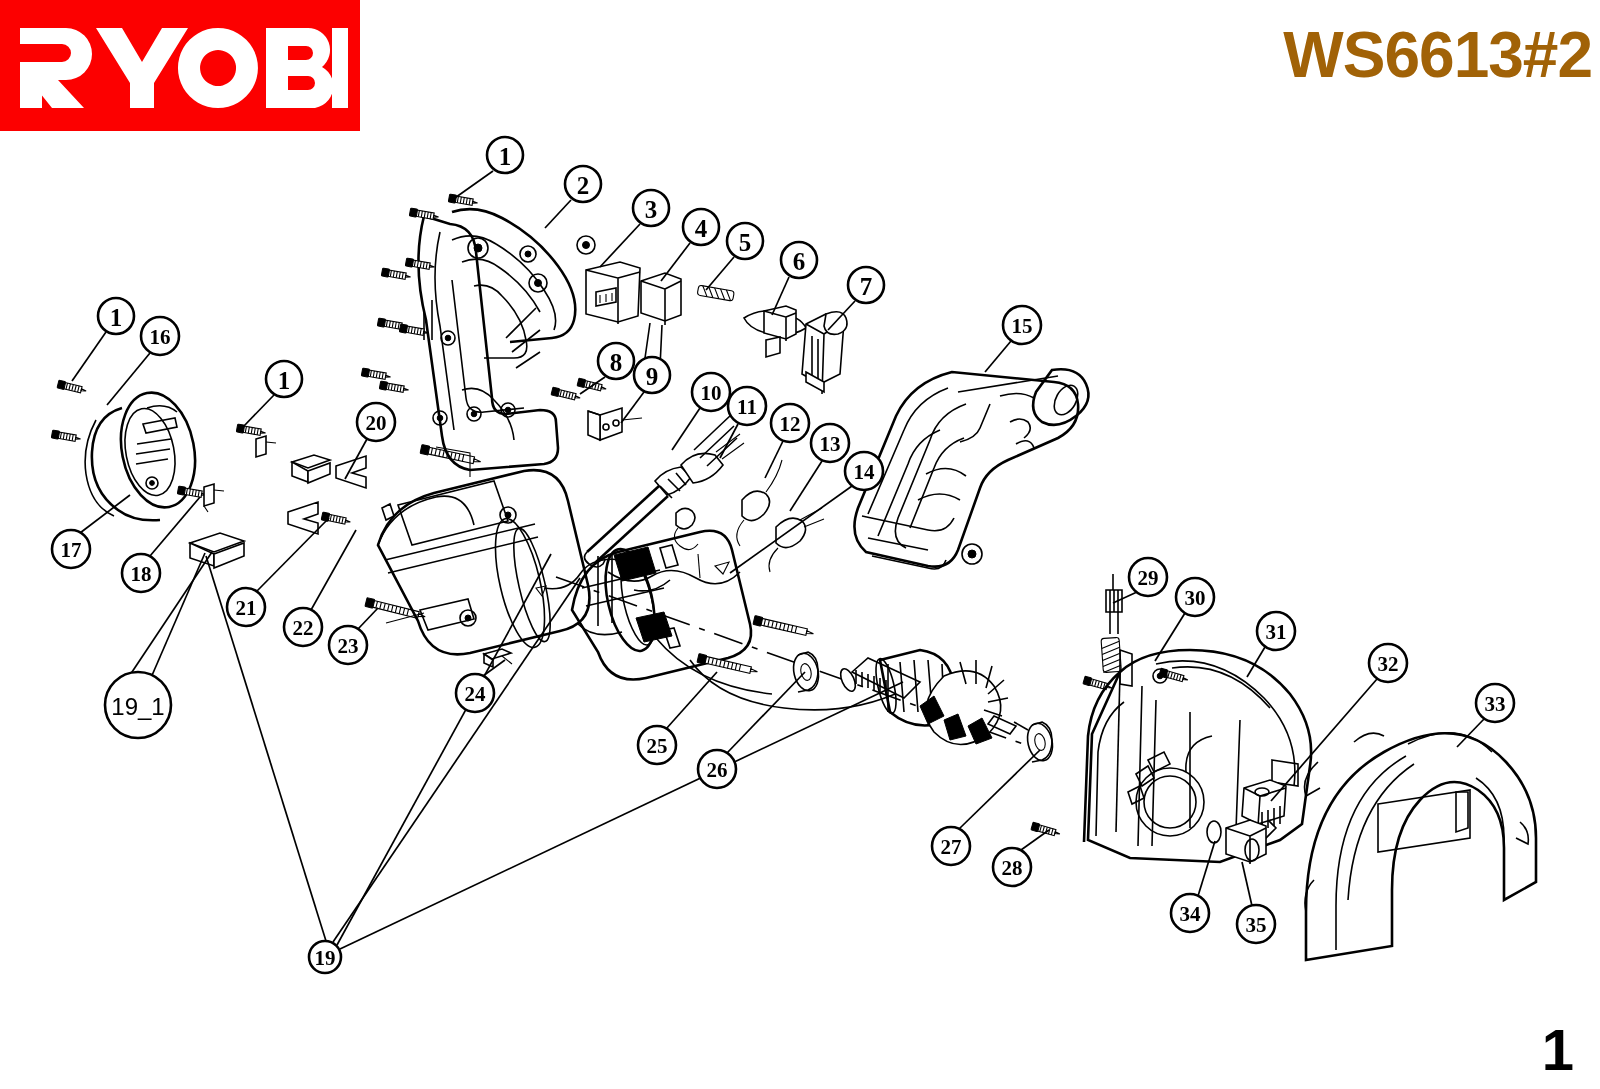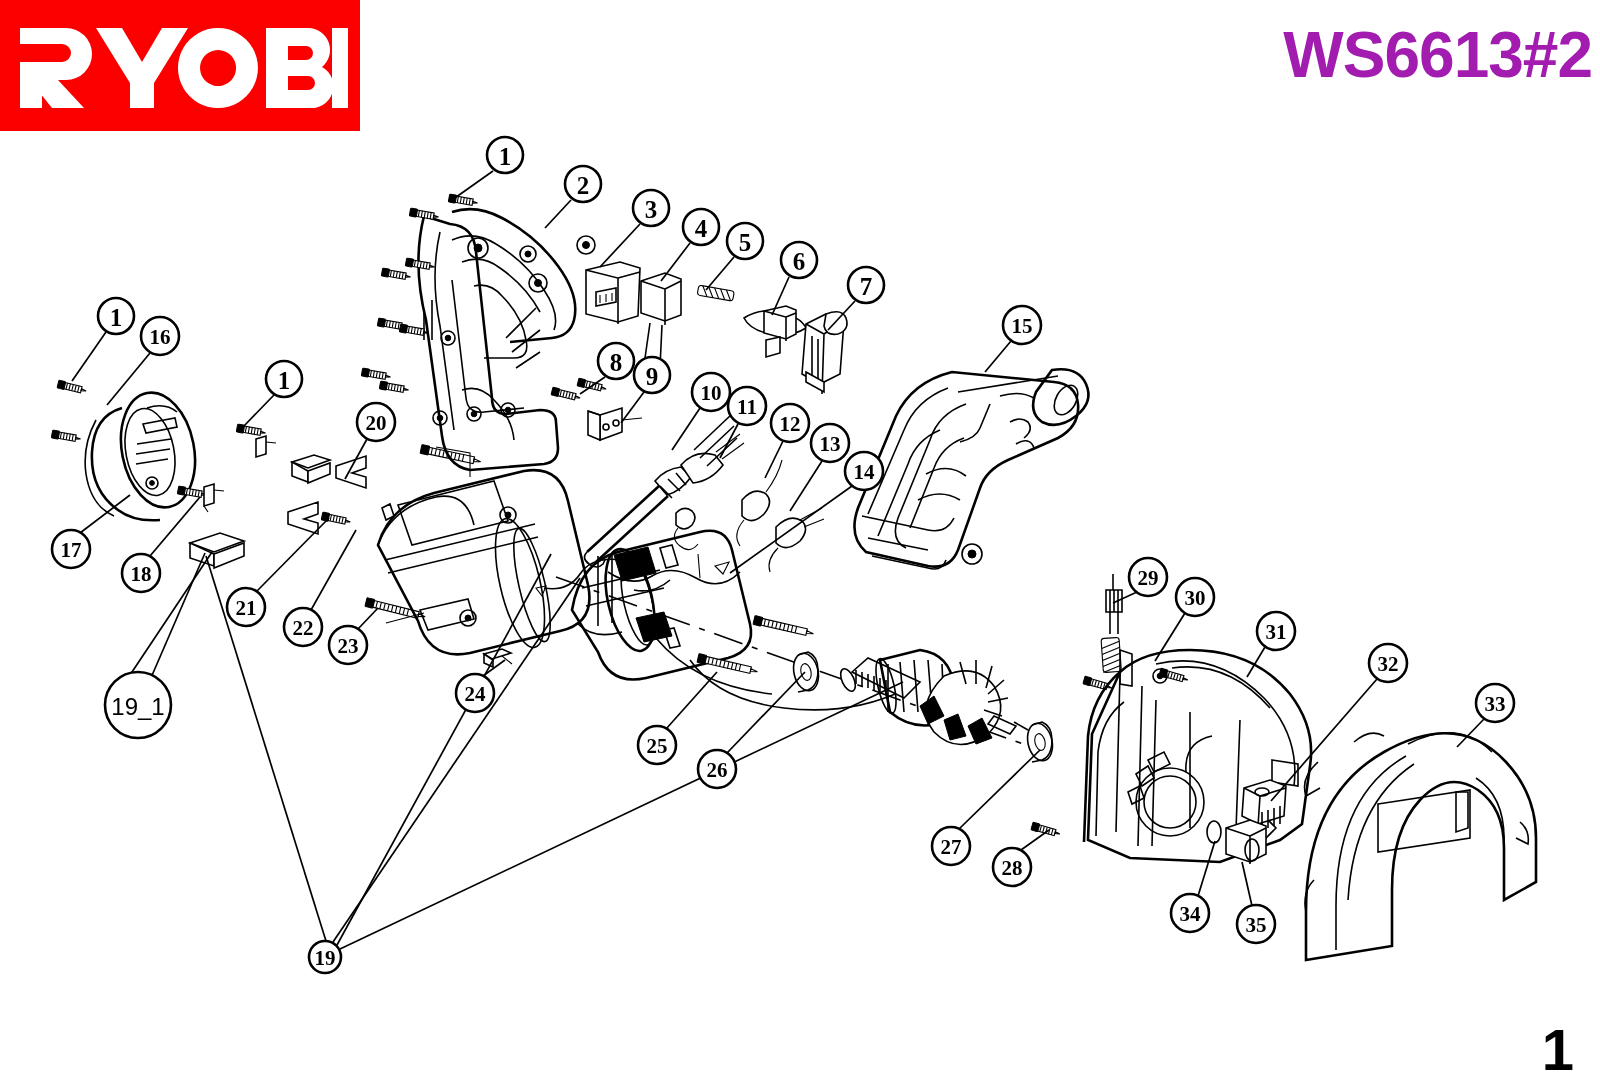--- a/index.html
+++ b/index.html
@@ -2,21 +2,21 @@
 <html><head>
 <meta charset="utf-8">
 <style>
   html,body{margin:0;padding:0;background:#fff;}
   body{width:1600px;height:1089px;position:relative;overflow:hidden;
        font-family:"Liberation Sans", sans-serif;}
   #sheet{position:absolute;left:0;top:0;width:1600px;height:1089px;background:#fff;}
   .brand-box{position:absolute;left:0;top:0;width:360px;height:131px;background:#fc0000;}
   .brand-word{position:absolute;left:18px;top:22px;width:330px;height:86px;}
   .title{position:absolute;right:8px;top:18px;font-size:64px;font-weight:bold;
-         letter-spacing:-1px;color:#a21caf;white-space:nowrap;font-family:"Liberation Sans",sans-serif;}
+         letter-spacing:-1px;color:#a16207;white-space:nowrap;font-family:"Liberation Sans",sans-serif;}
   .pageno{position:absolute;right:26px;bottom:6px;font-size:58px;font-weight:bold;color:#000;}
   svg.art{position:absolute;left:0;top:0;width:1600px;height:1089px;}
   .ln{stroke:#000;stroke-width:1.6;fill:none;}
   .th{stroke:#000;stroke-width:2.6;fill:none;}
   .tn{stroke:#000;stroke-width:1.1;fill:none;}
   .fl{fill:#000;stroke:#000;stroke-width:1;}
   .wh{fill:#fff;stroke:#000;stroke-width:1.6;}
   .whn{fill:#fff;stroke:#000;stroke-width:1.1;}
   .bub circle{fill:#fff;stroke:#000;stroke-width:2.6;}
   .bub text{font-family:"Liberation Serif",serif;font-weight:bold;font-size:25px;

